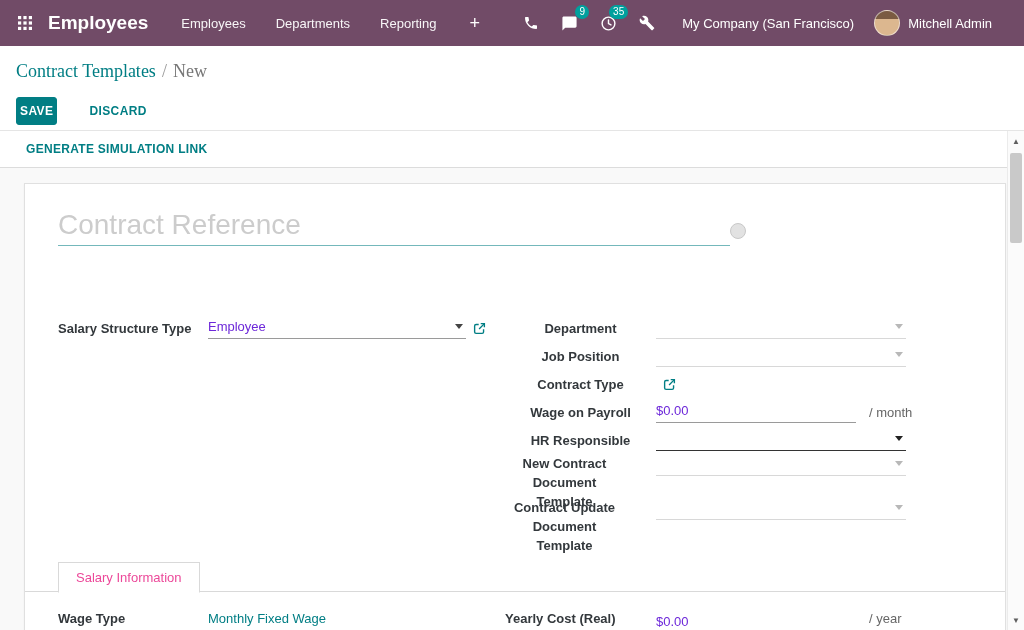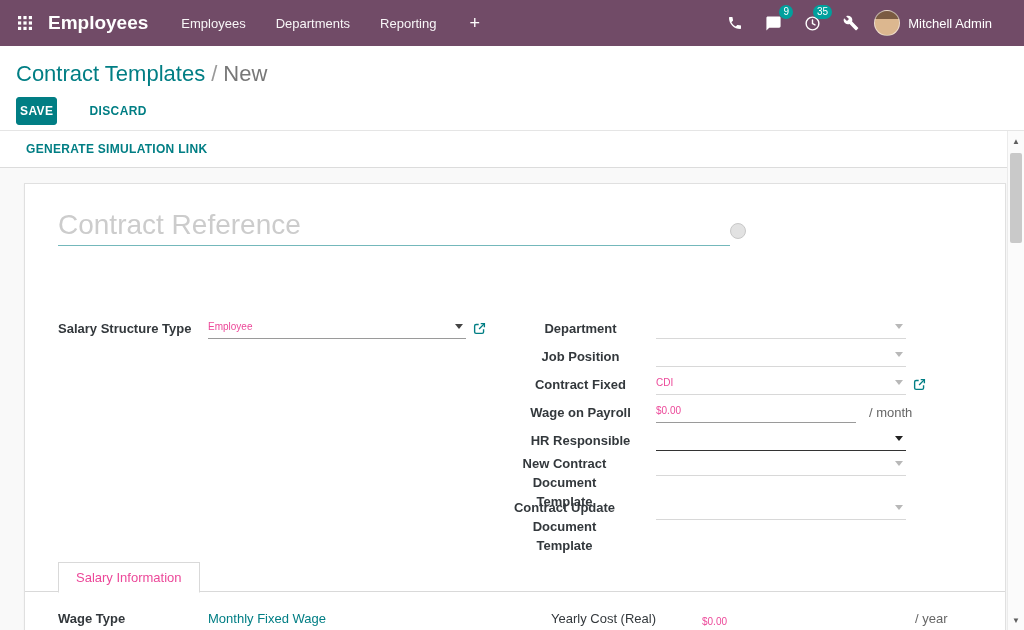--- a/index.html
+++ b/index.html
@@ -20,21 +20,21 @@
   .tb-right { margin-left:auto; display:flex; align-items:center; }
   .badge { position:absolute; top:5px; right:0px; background:#00A09D; color:#fff; font-size:10px;
            line-height:1; padding:2px 4px; border-radius:8px; min-width:14px; text-align:center; }
   .company-btn { padding:0 16px; }
   .user-btn { padding:0 4px; }
   .avatar { width:26px; height:26px; border-radius:50%; margin-right:8px;
             background:linear-gradient(180deg,#7b5b42 0%,#7b5b42 34%,#dcb78f 34%);
             border:1px solid rgba(255,255,255,.55); }
 
   
-  .breadcrumb { position:absolute; top:61px; left:16px; font-size:22px; color:#777; }
+  .breadcrumb { position:absolute; top:61px; left:16px; font-size:18px; color:#777;font-family:Liberation Serif, serif; }
   .breadcrumb a { color:#017E84; text-decoration:none; }
   .bc-sep { margin:0 6px; color:#999; }
   .ctl-row { position:absolute; top:97px; left:16px; display:flex; align-items:center; }
   .save-btn { background:#017E84; color:#fff; border:1px solid #017E84; border-radius:3px;
               font-size:12px; font-weight:bold; letter-spacing:.4px; padding:6px 3px; font-family:inherit; cursor:pointer; }
   .discard-btn { background:transparent; border:none; color:#017E84; font-size:12px; font-weight:bold;
                  letter-spacing:.4px; margin-left:32px; font-family:inherit; cursor:pointer; }
   .panel-divider { position:absolute; top:130px; left:0; right:0; border-top:1px solid #e5e5e5; }
 
   
@@ -57,39 +57,39 @@
 
   .fields-left  { position:absolute; left:33px;  top:130px; width:452px; }
   .fields-right { position:absolute; left:480px; top:130px; width:460px; }
   .frow { display:flex; align-items:center; height:28px; }
   .frow.tall { height:44px; align-items:flex-start; }
   .flabel { flex:none; width:150px; font-weight:bold; font-size:13px; color:#33383c; line-height:19px; }
   .fields-right .flabel { width:151px;text-align:center; }
   .frow.tall .flabel { padding-right:32px; }
   .fctrl { display:flex; align-items:center; height:22px; border-bottom:1px solid #9a9a9a; padding-bottom:2px; }
   .w258 { width:258px; } .w250 { width:250px; } .w200 { width:200px; }
-  .fval { flex:1; font-size:10px; color:#ec4899; white-space:nowrap; overflow:hidden; }
+  .fval { flex:1; font-size:13px; color:#6d28d9; white-space:nowrap; overflow:hidden; }
   .caret { width:0; height:0; border-left:4px solid transparent; border-right:4px solid transparent;
            border-top:5px solid #444; margin:0 3px 0 4px; flex:none; }
   .fctrl.light { border-bottom-color:#d8d8d8; }
   .fctrl.light .caret { border-top-color:#b8b8b8; }
   .fctrl.dark { border-bottom-color:#333; }
   .fctrl.dark .caret { border-top-color:#222; }
   .ext { margin-left:7px; display:flex; align-items:center; }
   .suffix { margin-left:13px; color:#666; font-size:13px; white-space:nowrap; }
 
   .tabbar { position:absolute; left:0; right:0; top:378px; height:30px; border-bottom:1px solid #d9d9d9; }
   .tab { position:absolute; left:33px; top:0; height:31px; background:#fff; border:1px solid #d9d9d9;
          border-bottom:1px solid #fff; display:flex; align-items:center; padding:0 17px; font-size:13px;
          color:#ec4899; z-index:1; cursor:pointer; }
 
   .salrow { position:absolute; left:33px; top:427px; right:20px; display:flex; align-items:flex-start; }
   .sal-label1 { flex:none; width:150px; font-weight:bold; }
   .sal-val1 { flex:none; width:297px; color:#017E84; }
-  .sal-label2 { flex:none; width:151px; font-weight:normal;margin-left:46px; }
+  .sal-label2 { flex:none; width:151px; font-weight:bold; }
   .sal-ctrl { display:flex; align-items:center; width:200px; height:22px; border-bottom:1px solid #9a9a9a; }
 
   
   .scrollbar { position:absolute; top:131px; right:0; bottom:0; width:17px; background:#fbfbfb;
                border-left:1px solid #ebebeb; z-index:5; }
   .sb-arrow { position:absolute; left:0; width:16px; height:16px; font-size:8px; color:#5f5f5f;
               display:flex; align-items:center; justify-content:center; cursor:pointer; }
   .sb-arrow.up { top:2px; } .sb-arrow.down { bottom:2px; }
   .sb-thumb { position:absolute; left:2px; right:2px; top:22px; height:90px; background:#c9c9c9; border-radius:2px; }
 </style>
@@ -139,20 +139,21 @@
             <circle cx="12" cy="12" r="9" stroke="#fff" stroke-width="2"></circle>
             <path d="M12 7v5l3.5 2" stroke="#fff" stroke-width="2" stroke-linecap="round"></path>
           </svg>
         <span class="badge">35</span>
       </button>
       <button class="tb-btn">
         <svg width="16" height="16" viewBox="0 0 24 24">
             <path fill="#fff" d="M22.7 19l-9.1-9.1c.9-2.3.4-5-1.5-6.9-2-2-5-2.4-7.4-1.3L9 6 6 9 1.6 4.7C.4 7.1.9 10.1 2.9 12.1c1.9 1.9 4.6 2.4 6.9 1.5l9.1 9.1c.4.4 1 .4 1.4 0l2.3-2.3c.5-.4.5-1.1.1-1.4z"></path>
           </svg>
       </button>
+      <button class="tb-btn company-btn">My Company (San Francisco)</button>
       <button class="tb-btn user-btn">
         <span class="avatar"></span>
         <span>Mitchell Admin</span>
       </button>
     </div>
   </header>
 
   <div class="breadcrumb">
     <a href="#">Contract Templates</a><span class="bc-sep">/</span><span>New</span>
   </div>
@@ -201,25 +202,21 @@
           </div>
         </div>
         <div class="frow">
           <label class="flabel">Job Position</label>
           <div class="fctrl light w250">
             <span class="fval"></span>
             <span class="caret"></span>
           </div>
         </div>
         <div class="frow">
-          <label class="flabel">Contract Fixed</label>
-          <div class="fctrl light w250">
-            <span class="fval">CDI</span>
-            <span class="caret"></span>
-          </div>
+          <label class="flabel">Contract Type</label>
           <span class="ext">
             <svg width="13" height="13" viewBox="0 0 16 16" fill="none" stroke="#017E84" stroke-width="1.7">
                 <path d="M7 3H3.8C2.8 3 2 3.8 2 4.8v7.4C2 13.2 2.8 14 3.8 14h7.4c1 0 1.8-.8 1.8-1.8V9"></path>
                 <path d="M9.5 2H14v4.5"></path>
                 <path d="M14 2L7.5 8.5"></path>
               </svg>
           </span>
         </div>
         <div class="frow">
           <label class="flabel">Wage on Payroll</label>

